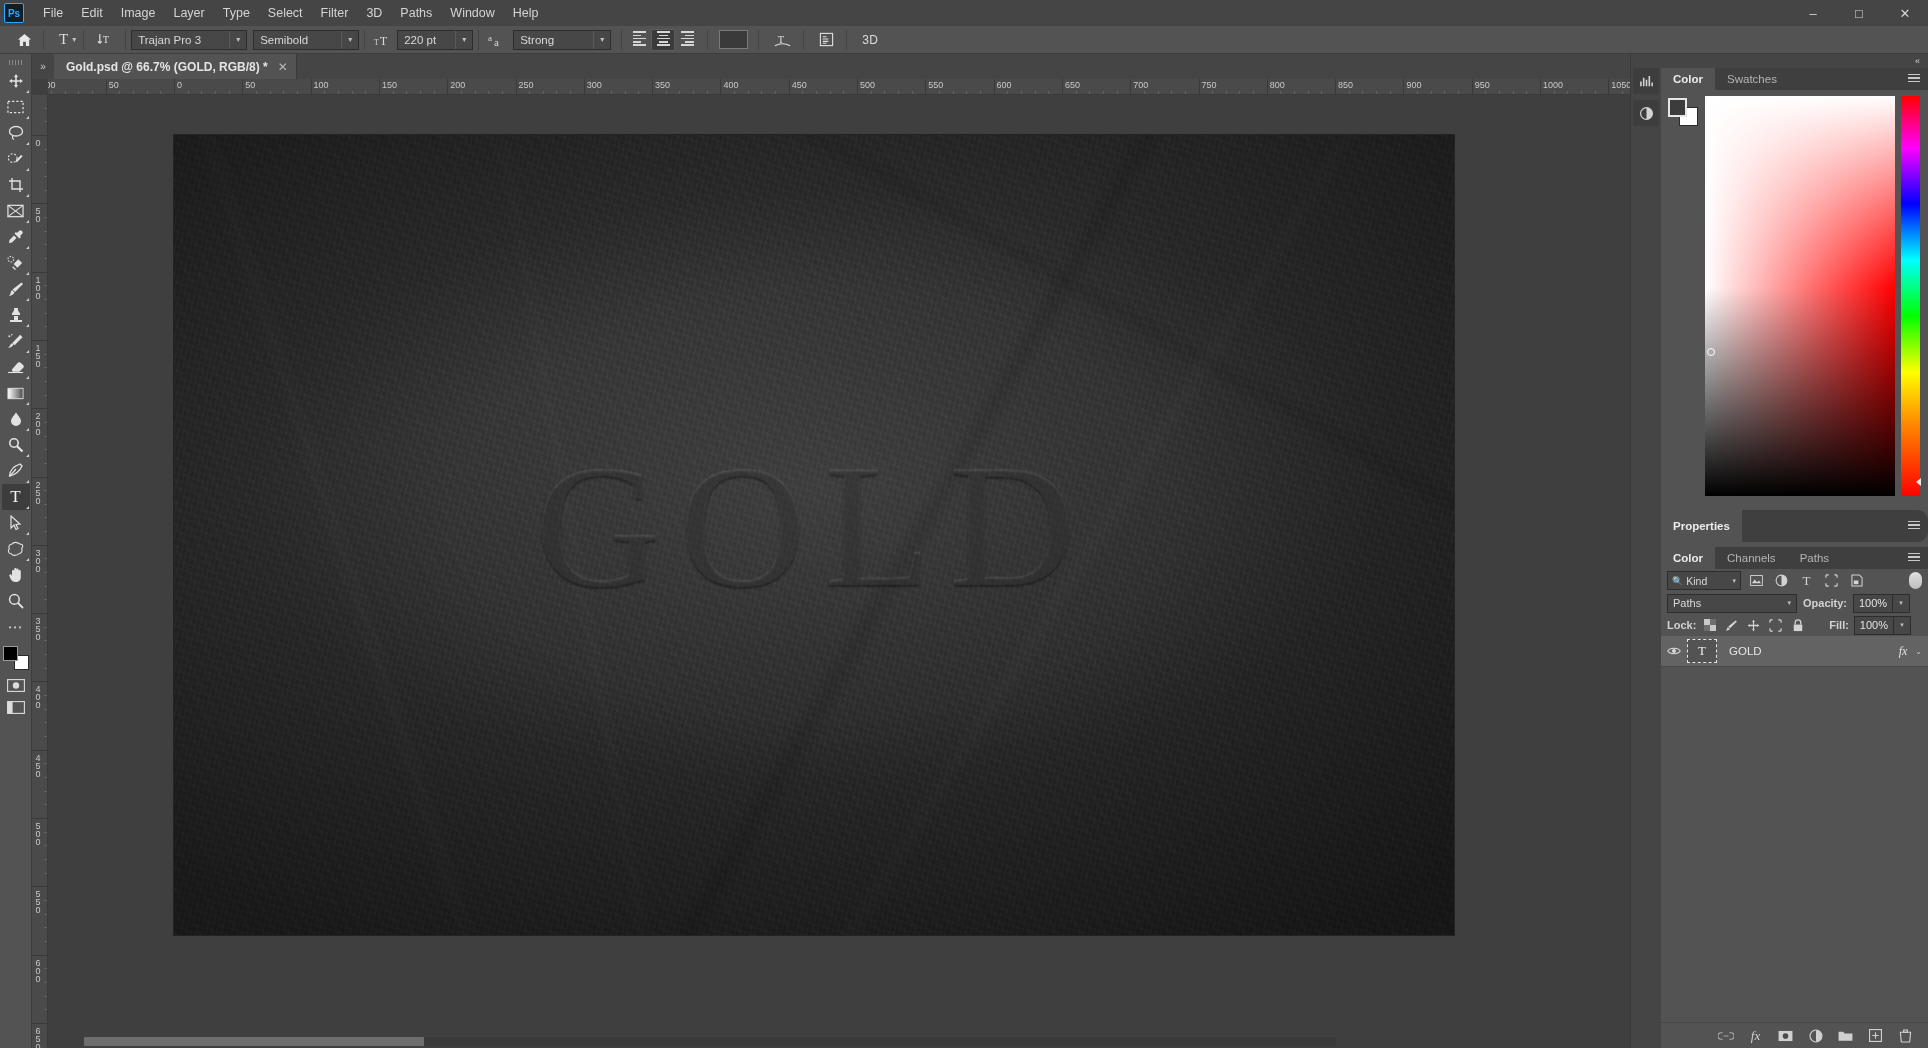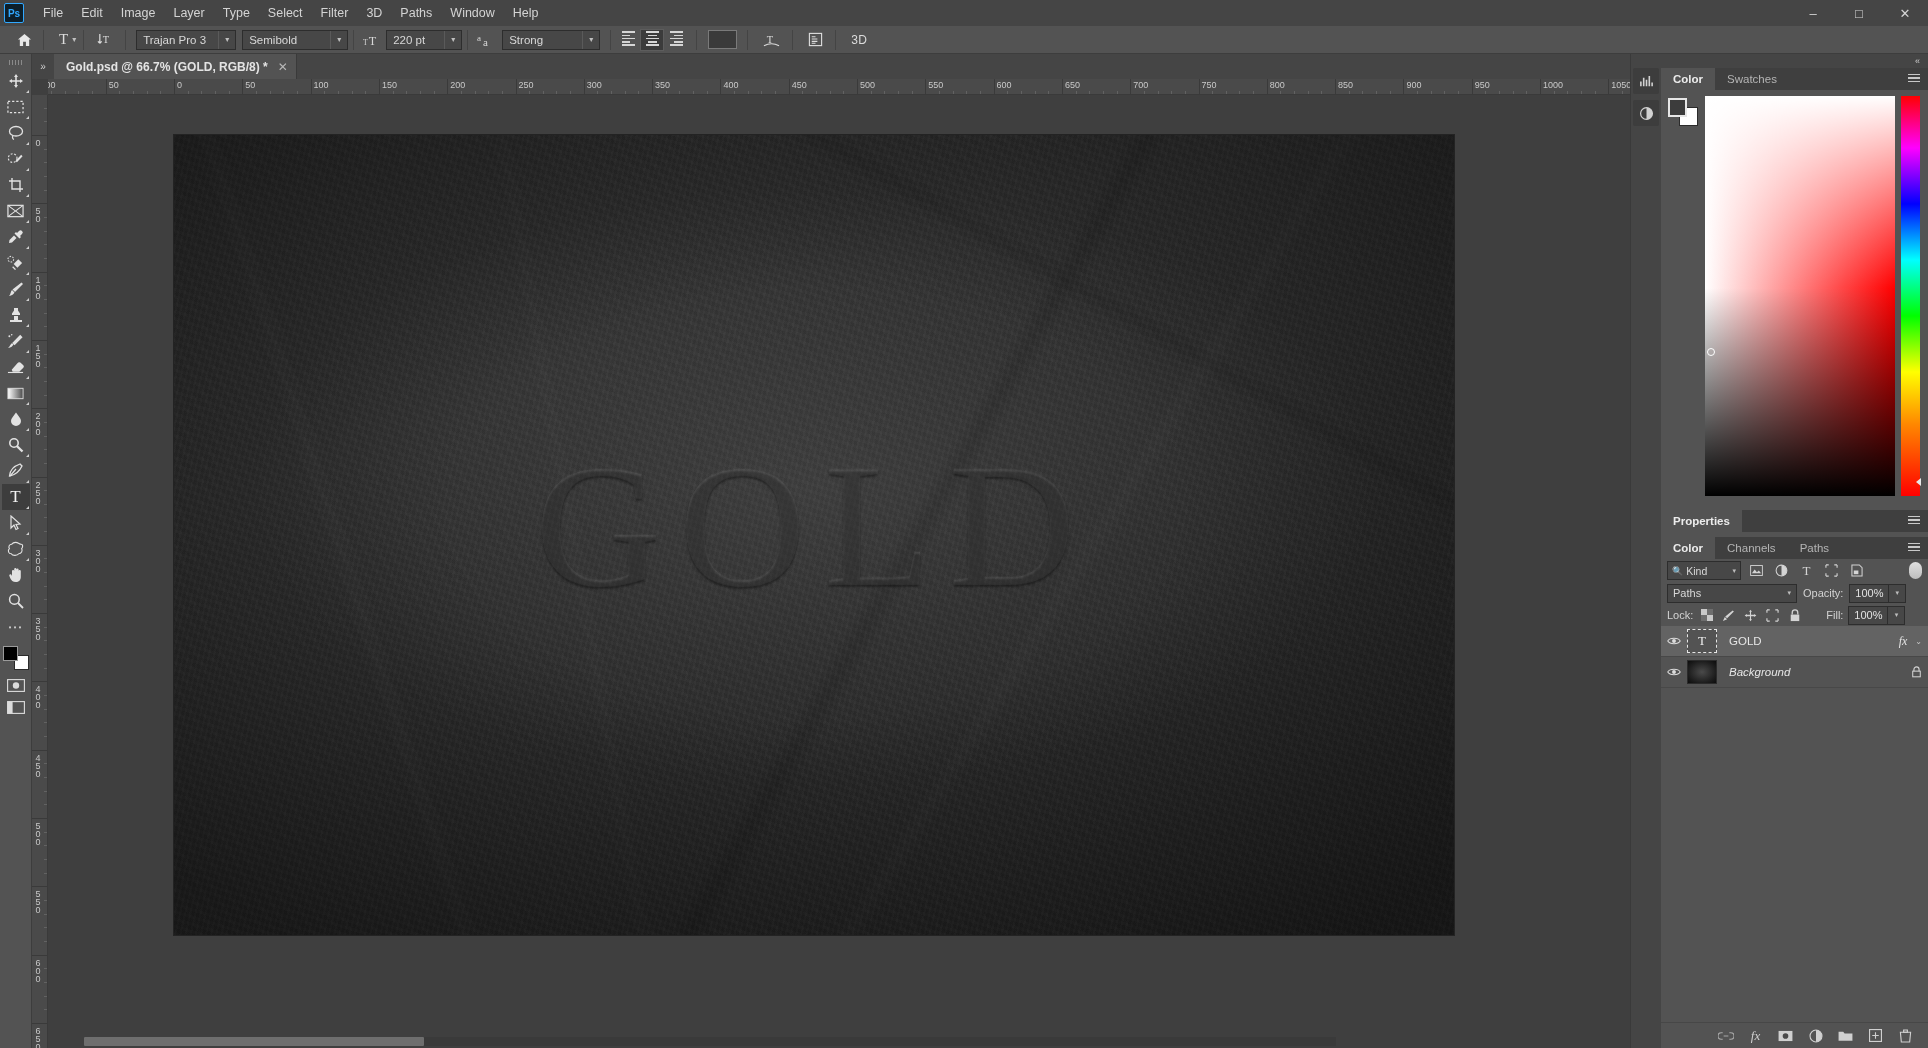--- a/index.html
+++ b/index.html
@@ -218,21 +218,21 @@
   .huebar {
     width: 19px; height: 400px; margin-right: 8px; position: relative;
     background: linear-gradient(to bottom,
       #ff0000 0%, #ff00ff 13%, #0000ff 27%, #00ffff 41%,
       #00ff00 55%, #ffff00 69%, #ff8800 82%, #ff0000 100%);
   }
   .huebar .hmark { position:absolute; right:-1px; bottom:10px; width:0;height:0;
      border-top:4px solid transparent; border-bottom:4px solid transparent; border-right:5px solid #e8e8e8;}
 
   
-  .props-tabs { height: 22px; }
+  .props-tabs { height: 32px; border-radius: 11px; }
 
   
   .lp-filter {
     height: 23px; display: flex; align-items: center; padding: 0 6px; gap: 6px;
   }
   .kind-combo {
     width: 74px; height: 19px; background: #474747; border: 1px solid #2d2d2d;
     display:flex; align-items:center; color:#d8d8d8; font-size:10.5px; padding-left:4px;
   }
   .kind-combo .mag { margin-right:3px; font-size:9px; color:#c9c9c9; }
@@ -241,21 +241,21 @@
   .lpf-toggle { margin-left:auto; width:13px; height:19px; position:relative; }
   .lpf-toggle .knob { position:absolute; top:1px; left:0; width:13px; height:17px; border-radius:7px;
      background:linear-gradient(#e0e0e0,#bdbdbd); }
 
   .lp-blend { height: 22px; display:flex; align-items:center; padding: 0 6px; gap:6px; }
   .blend-combo {
     width: 130px; height: 19px; background:#474747; border:1px solid #2d2d2d;
     display:flex; align-items:center; color:#d8d8d8; font-size:11px; padding-left:5px;
   }
   .blend-combo .arr { margin-left:auto; padding-right:5px; font-size:7px; color:#bdbdbd;}
-  .lbl { color:#d2d2d2; font-size:11px; }
+  .lbl { color:#d2d2d2; font-size:11px;font-weight:bold; }
   .val-box {
     height: 19px; min-width: 40px; background:#474747; border:1px solid #2d2d2d;
     display:flex; align-items:center; justify-content:center; color:#e2e2e2; font-size:11px; padding: 0 4px;
   }
   .val-arr { width:17px;height:19px;background:#474747;border:1px solid #2d2d2d;border-left:none;
      display:flex;align-items:center;justify-content:center;color:#bdbdbd;font-size:7px;}
   .lp-lock { height: 22px; display:flex; align-items:center; padding: 0 6px; gap:5px; }
   .lock-ico { width:17px;height:17px;display:flex;align-items:center;justify-content:center;color:#d4d4d4;font-size:11px;}
 
   .layerlist { flex: 1 1 auto; overflow: hidden; }
@@ -325,21 +325,21 @@
       <span class="ob-chev">▾</span>
     </div>
     <div class="ob-sep"></div>
     <div class="ob-toolicon" style="margin-left:6px;margin-right:6px;">
       <svg width="15" height="15" viewBox="0 0 16 16">
           <path d="M3 2 v10 M3 12 l-2-2 M3 12 l2-2" stroke="#ddd" stroke-width="1.3" fill="none"></path>
           <text x="6" y="12" font-size="11" fill="#ddd" font-family="Liberation Serif, serif">T</text>
         </svg>
     </div>
     <div class="ob-sep"></div>
-    <div class="ob-combo" style="width:100px; margin-left:5px;">
+    <div class="ob-combo" style="width:116px; ">
       <span>Trajan Pro 3</span>
       <span class="arrow">▾</span>
     </div>
     <div class="ob-combo" style="width:106px; margin-left:6px;">
       <span>Semibold</span>
       <span class="arrow">▾</span>
     </div>
     <div class="ob-sep"></div>
     <div class="ob-toolicon" style="margin:0 4px 0 2px;">
       <svg width="17" height="14" viewBox="0 0 18 14">
@@ -1004,36 +1004,20 @@
             </div>
             <div class="thumb txt">
               <span>T</span>
             </div>
             <div class="layer-name">GOLD</div>
             <div class="fx-mark">fx</div>
             <div class="fx-chev">⌄</div>
           </div>
 
 
-          <div class="layer-row">
-            <div class="eye">
-              <svg width="14" height="10" viewBox="0 0 15 10">
-                  <path d="M0.8 5 C3 1.2 12 1.2 14.2 5 C12 8.8 3 8.8 0.8 5Z" fill="none" stroke="#dcdcdc" stroke-width="1.1"></path>
-                  <circle cx="7.5" cy="5" r="2.1" fill="#dcdcdc"></circle>
-                </svg>
-            </div>
-            <div class="thumb bgth"></div>
-            <div class="layer-name italic">Background</div>
-            <div class="lock-mark">
-              <svg width="11" height="12" viewBox="0 0 12 14">
-                  <path d="M3 6 V4 a3 3 0 0 1 6 0 V6" fill="none" stroke="#d4d4d4" stroke-width="1.3"></path>
-                  <rect x="1.6" y="6" width="8.8" height="6.6" fill="none" stroke="#d4d4d4" stroke-width="1.2"></rect>
-                </svg>
-            </div>
-          </div>
 
         </div>
 
         <div class="lp-bottom">
           <div class="lpb-ico">
             <svg width="16" height="10" viewBox="0 0 17 10">
                 <path d="M6 5 H11 M5 1.5 H3.5 a3.5 3.5 0 0 0 0 7 H5 M12 1.5 h1.5 a3.5 3.5 0 0 1 0 7 H12" fill="none" stroke="#a8a8a8" stroke-width="1.2"></path>
               </svg>
           </div>
           <div class="lpb-ico">

